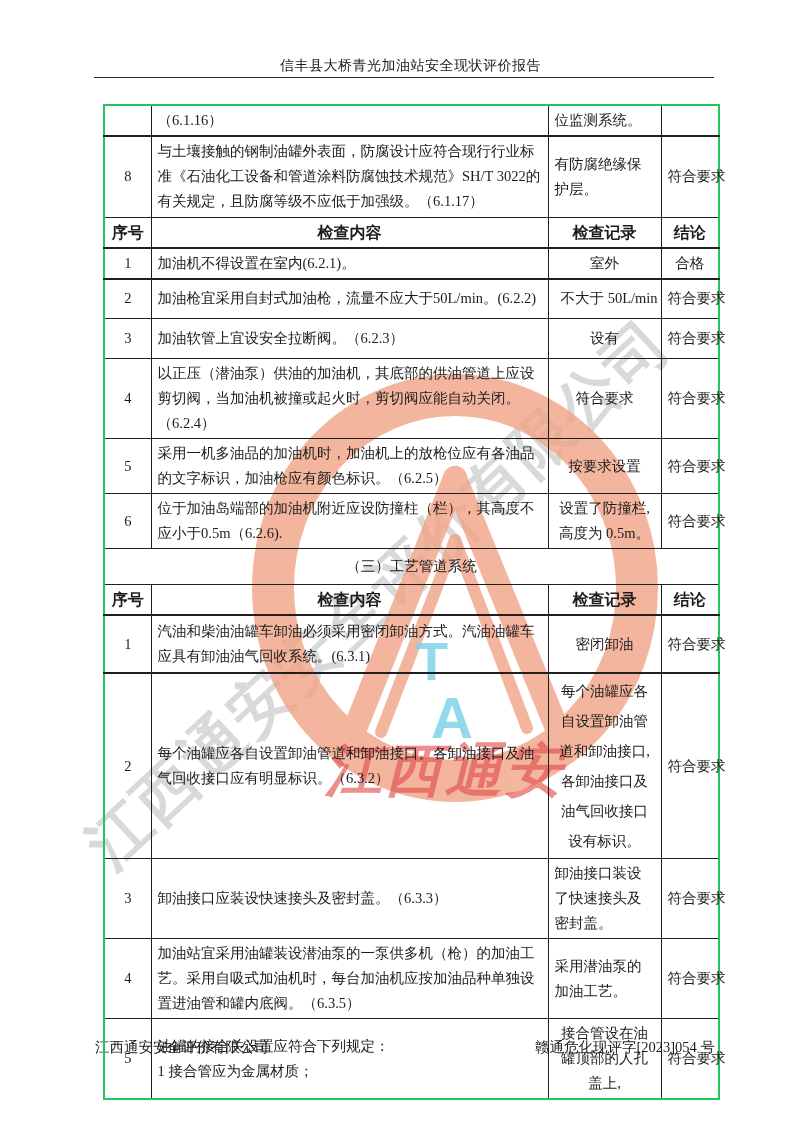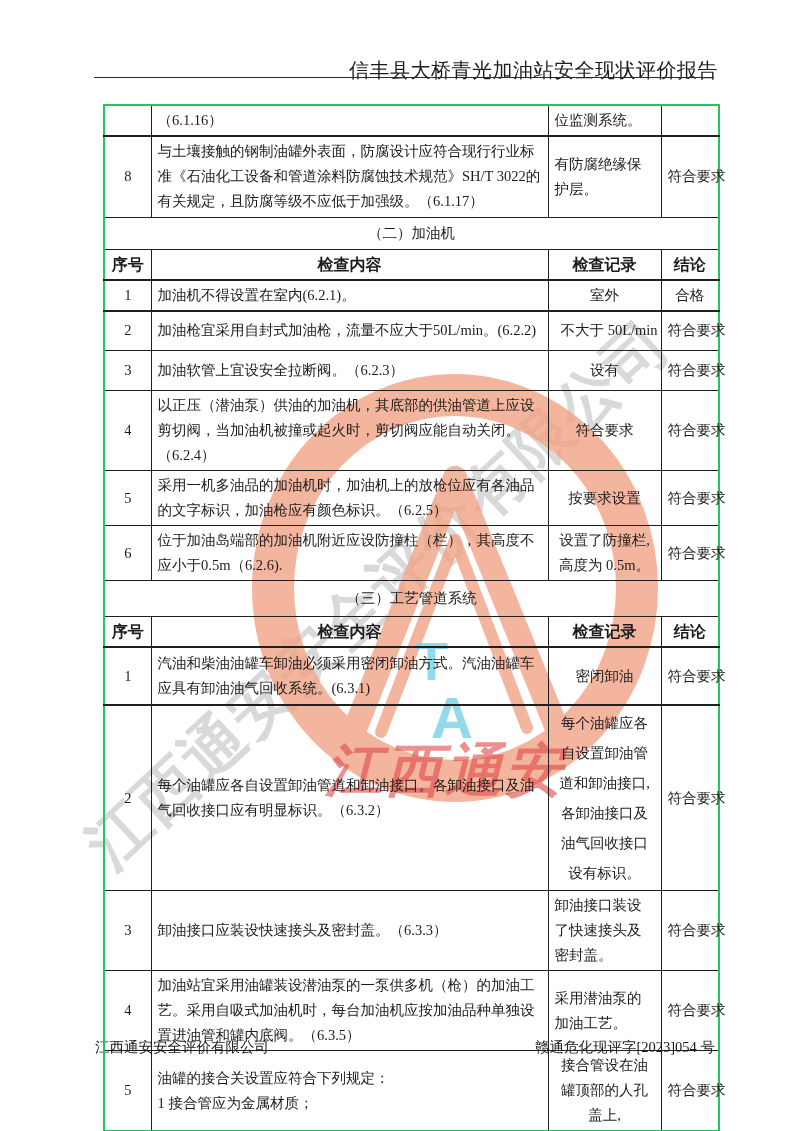--- a/index.html
+++ b/index.html
@@ -20,21 +20,21 @@
   }
   .wm-red{
     position:absolute;left:325px;top:733px;
     font-size:57px;font-weight:bold;letter-spacing:3px;
     color:rgba(222,74,74,0.62);white-space:nowrap;font-style:italic;
   }
   .wm-logo{position:absolute;left:235px;top:372px;}
   
   .hdr-title{
     position:absolute;left:103px;top:57px;width:615px;
-    text-align:right;font-size:20px;letter-spacing:0.5px;
+    text-align:center;font-size:14px;letter-spacing:0.5px;
   }
   .hdr-rule{position:absolute;left:94px;top:77px;width:620px;height:0;border-top:1.5px solid #2a2a2a;}
   .footer{
     position:absolute;left:95px;top:1038px;width:620px;height:22px;
     font-size:14.5px;
   }
   .footer .f-left{position:absolute;left:0;top:0;}
   .footer .f-right{position:absolute;right:0;top:0;}
   .footer .f-page{position:absolute;left:0;right:0;top:5px;text-align:center;font-size:13.5px;}
   
@@ -103,23 +103,20 @@
       <td class="c-record left">位监测系统。</td>
       <td class="c-concl"></td>
     </tr>
     <tr style="height:81px">
       <td class="c-seq">8</td>
       <td class="c-content">与土壤接触的钢制油罐外表面，防腐设计应符合现行行业标准《石油化工设备和管道涂料防腐蚀技术规范》SH/T 3022的有关规定，且防腐等级不应低于加强级。（6.1.17）</td>
       <td class="c-record left">有防腐绝缘保护层。</td>
       <td class="c-concl">符合要求</td>
     </tr>
 
-    <tr style="height:32px">
-      <td class="sec-title" colspan="4">（二）加油机</td>
-    </tr>
     <tr style="height:30px" class="col-head tb">
       <th>序号</th>
       <th>检查内容</th>
       <th>检查记录</th>
       <th>结论</th>
     </tr>
     <tr style="height:28px" class="tb">
       <td class="c-seq">1</td>
       <td class="c-content b">加油机不得设置在室内(6.2.1)。</td>
       <td class="c-record b">室外</td>

